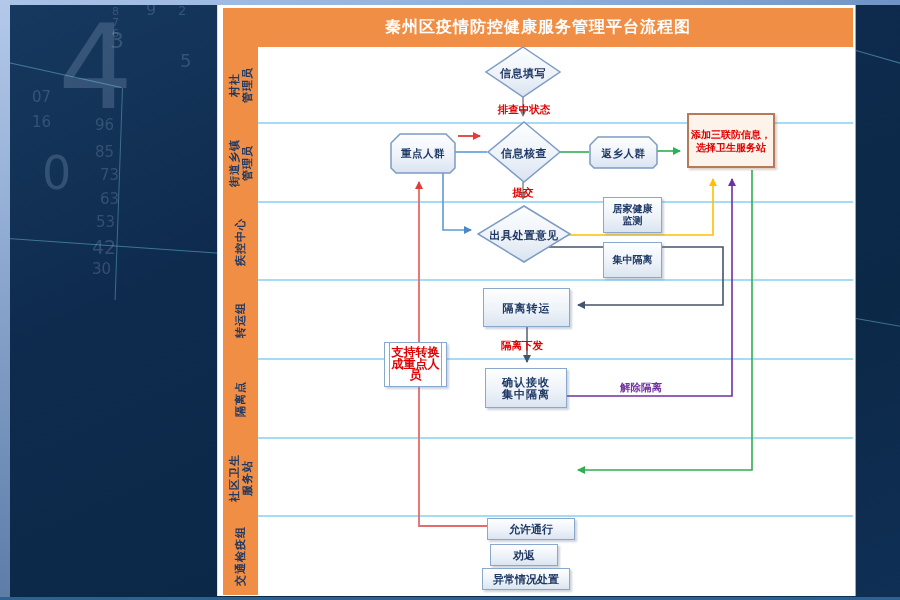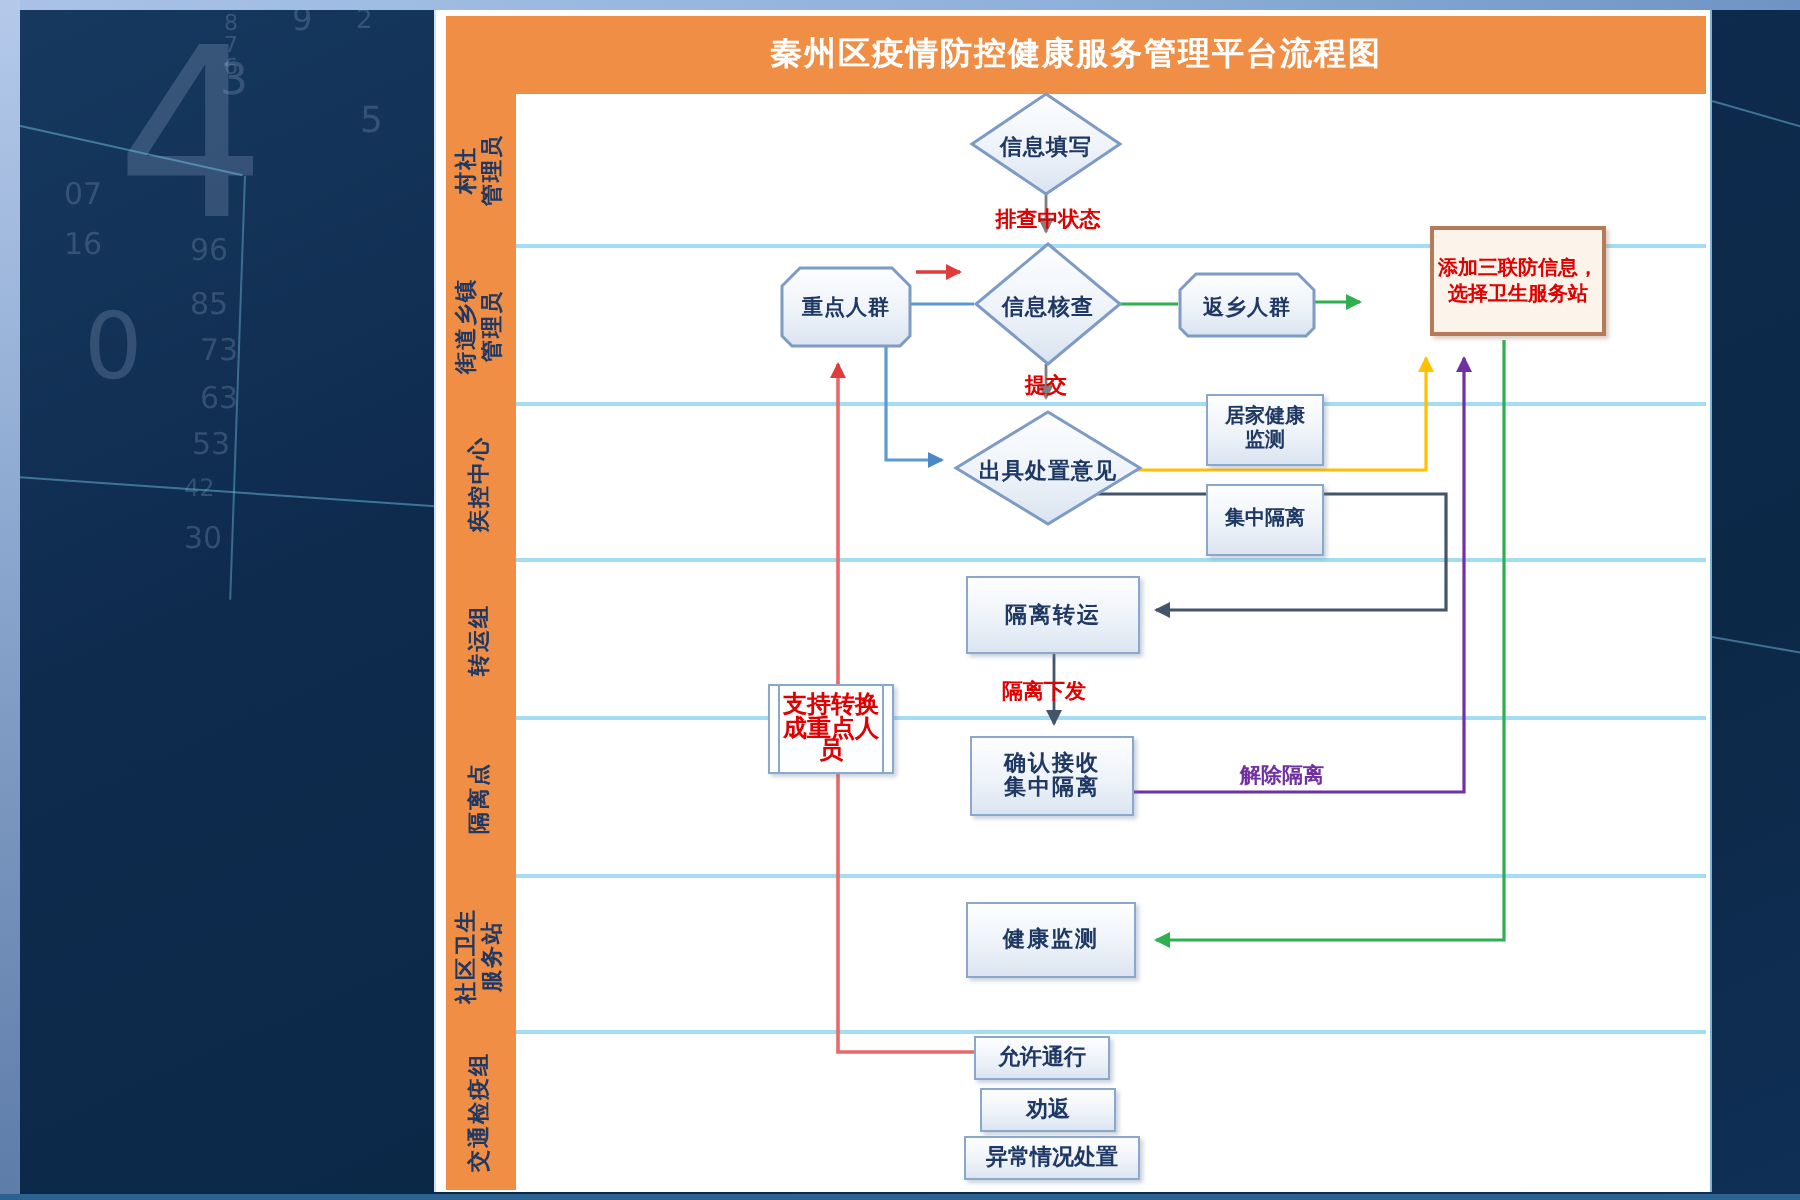--- a/index.html
+++ b/index.html
@@ -34,21 +34,21 @@
   .lane-div{position:absolute;left:0;width:595px;height:2px;background:#a4dcf4;}
 
   svg.flow{position:absolute;left:0;top:0;width:900px;height:600px;overflow:visible;}
 
   .node{position:absolute;display:flex;align-items:center;justify-content:center;
         text-align:center;color:#1f3864;font-weight:bold;font-size:11px;line-height:12px;}
   .rectnode{background:linear-gradient(180deg,#fdfeff 0%,#eef3f9 55%,#dbe4f0 100%);
             border:1.5px solid #8aa8cc;box-shadow:1.5px 1.5px 2px rgba(110,130,160,0.35);
             box-sizing:border-box;}
   .callout{background:#fcf3ea;border:2px solid #b57b58;box-shadow:1.5px 1.5px 2px rgba(150,120,100,0.35);
-           color:#e00000;font-size:10px;line-height:13px;box-sizing:border-box;margin-left:28px;}
+           color:#e00000;font-size:10px;line-height:13px;box-sizing:border-box;}
   .dtext{position:absolute;text-align:center;color:#1f3864;font-weight:bold;font-size:11px;
          letter-spacing:0.5px;}
   .support{background:#fdfeff;border:1.5px solid #8aa8cc;box-sizing:border-box;color:#e00000;
            font-size:12px;line-height:11.5px;box-shadow:1.5px 1.5px 2px rgba(110,130,160,0.35);position:absolute;}
   .support .inner{position:absolute;left:4px;right:4px;top:0;bottom:0;
                   border-left:1px solid #8aa8cc;border-right:1px solid #8aa8cc;
                   display:flex;align-items:center;justify-content:center;text-align:center;font-weight:bold;}
   .elabel{position:absolute;text-align:center;font-size:10.5px;font-weight:bold;color:#e00000;}
   .elabel.purple{color:#7030a0;}
   .node span{display:block;}
@@ -65,21 +65,21 @@
   <span class="bg-digit" style="left:178px;top:4px;font-size:13px;">2</span>
   <span class="bg-digit" style="left:42px;top:150px;font-size:46px;">0</span>
   <span class="bg-digit" style="left:112px;top:6px;font-size:11px;">8</span>
   <span class="bg-digit" style="left:112px;top:17px;font-size:11px;">7</span>
   <span class="bg-digit" style="left:112px;top:28px;font-size:11px;">6</span>
   <span class="bg-digit" style="left:95px;top:118px;font-size:15px;">96</span>
   <span class="bg-digit" style="left:95px;top:145px;font-size:15px;">85</span>
   <span class="bg-digit" style="left:100px;top:168px;font-size:15px;">73</span>
   <span class="bg-digit" style="left:100px;top:192px;font-size:15px;">63</span>
   <span class="bg-digit" style="left:96px;top:215px;font-size:15px;">53</span>
-  <span class="bg-digit" style="left:92px;top:238px;font-size:12px;">42</span>
+  <span class="bg-digit" style="left:92px;top:238px;font-size:19px;">42</span>
   <span class="bg-digit" style="left:92px;top:262px;font-size:15px;">30</span>
   <span class="bg-digit" style="left:32px;top:90px;font-size:15px;">07</span>
   <span class="bg-digit" style="left:32px;top:115px;font-size:15px;">16</span>
   <div class="bg-line" style="left:8px;top:62px;width:116px;transform:rotate(12.5deg);"></div>
   <div class="bg-vline" style="left:122px;top:88px;height:212px;transform:rotate(2deg);"></div>
   <div class="bg-line" style="left:8px;top:238px;width:212px;transform:rotate(4deg);"></div>
   <div class="bg-line" style="left:856px;top:50px;width:46px;transform:rotate(16deg);"></div>
   <div class="bg-line" style="left:856px;top:318px;width:46px;transform:rotate(10deg);"></div>
   <div class="edge-top"></div>
   <div class="edge-left"></div>
@@ -203,22 +203,21 @@
       <div><span>支持转换</span><span>成</span><span>重点人员</span></div>
     </div>
   </div>
 
   <div class="node rectnode" style="left:485px;top:368px;width:82px;height:40px;letter-spacing:1px;">
     <div>
         <span>确认接收</span>
         <span>集中隔离</span>
       </div>
   </div>
-  <div class="node rectnode" style="left:483px;top:451px;width:85px;height:38px;letter-spacing:1px;">健康监测</div>
-  <div class="node rectnode" style="left:487px;top:518px;width:68px;height:22px;font-family:Liberation Serif, serif;">允许通行</div>
+  <div class="node rectnode" style="left:487px;top:518px;width:88px;height:22px;font-family:Liberation Serif, serif;">允许通行</div>
   <div class="node rectnode" style="left:490px;top:544px;width:68px;height:22px;">劝返</div>
   <div class="node rectnode" style="left:482px;top:568px;width:88px;height:22px;">异常情况处置</div>
 
   <div class="elabel" style="left:479px;top:103px;width:90px;">排查中状态</div>
   <div class="elabel" style="left:498px;top:186px;width:50px;">提交</div>
   <div class="elabel" style="left:487px;top:339px;width:70px;">隔离下发</div>
   <div class="elabel purple" style="left:606px;top:381px;width:70px;">解除隔离</div>
 
 </div>
 

